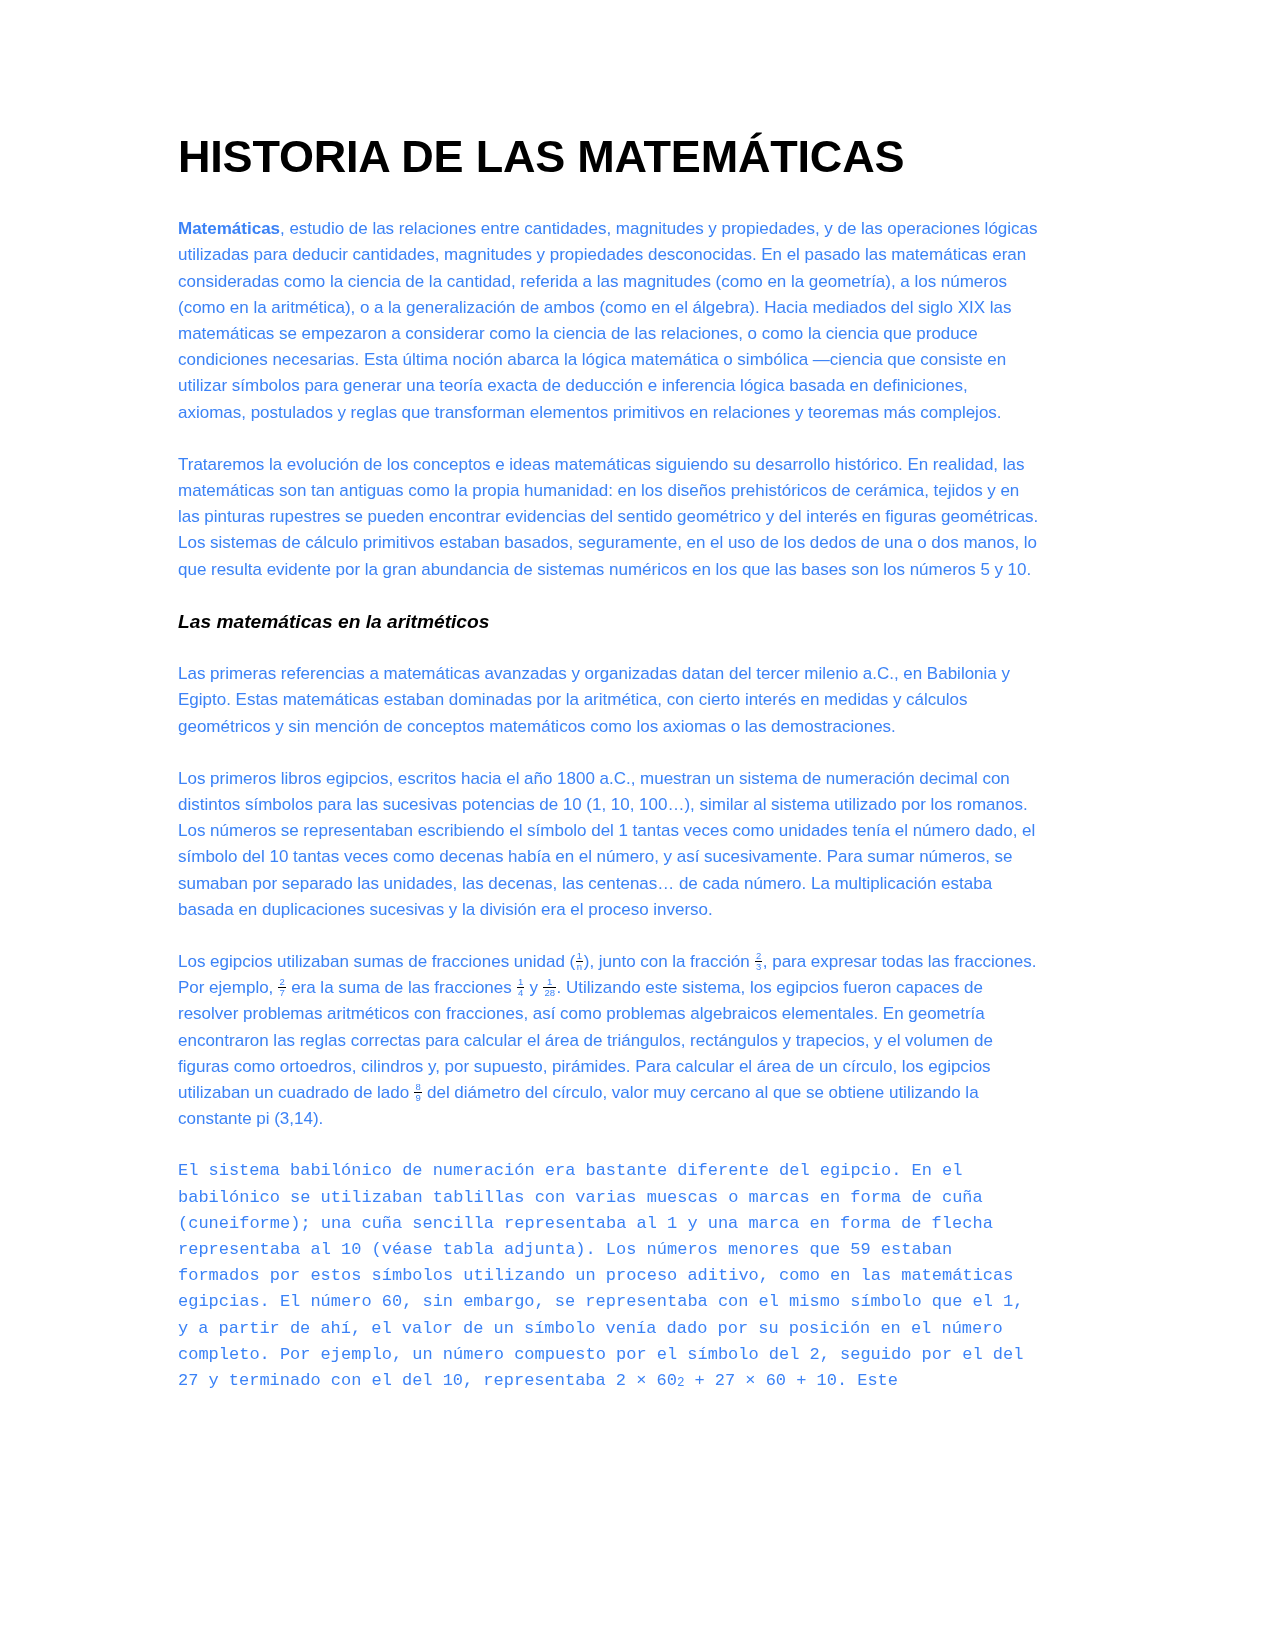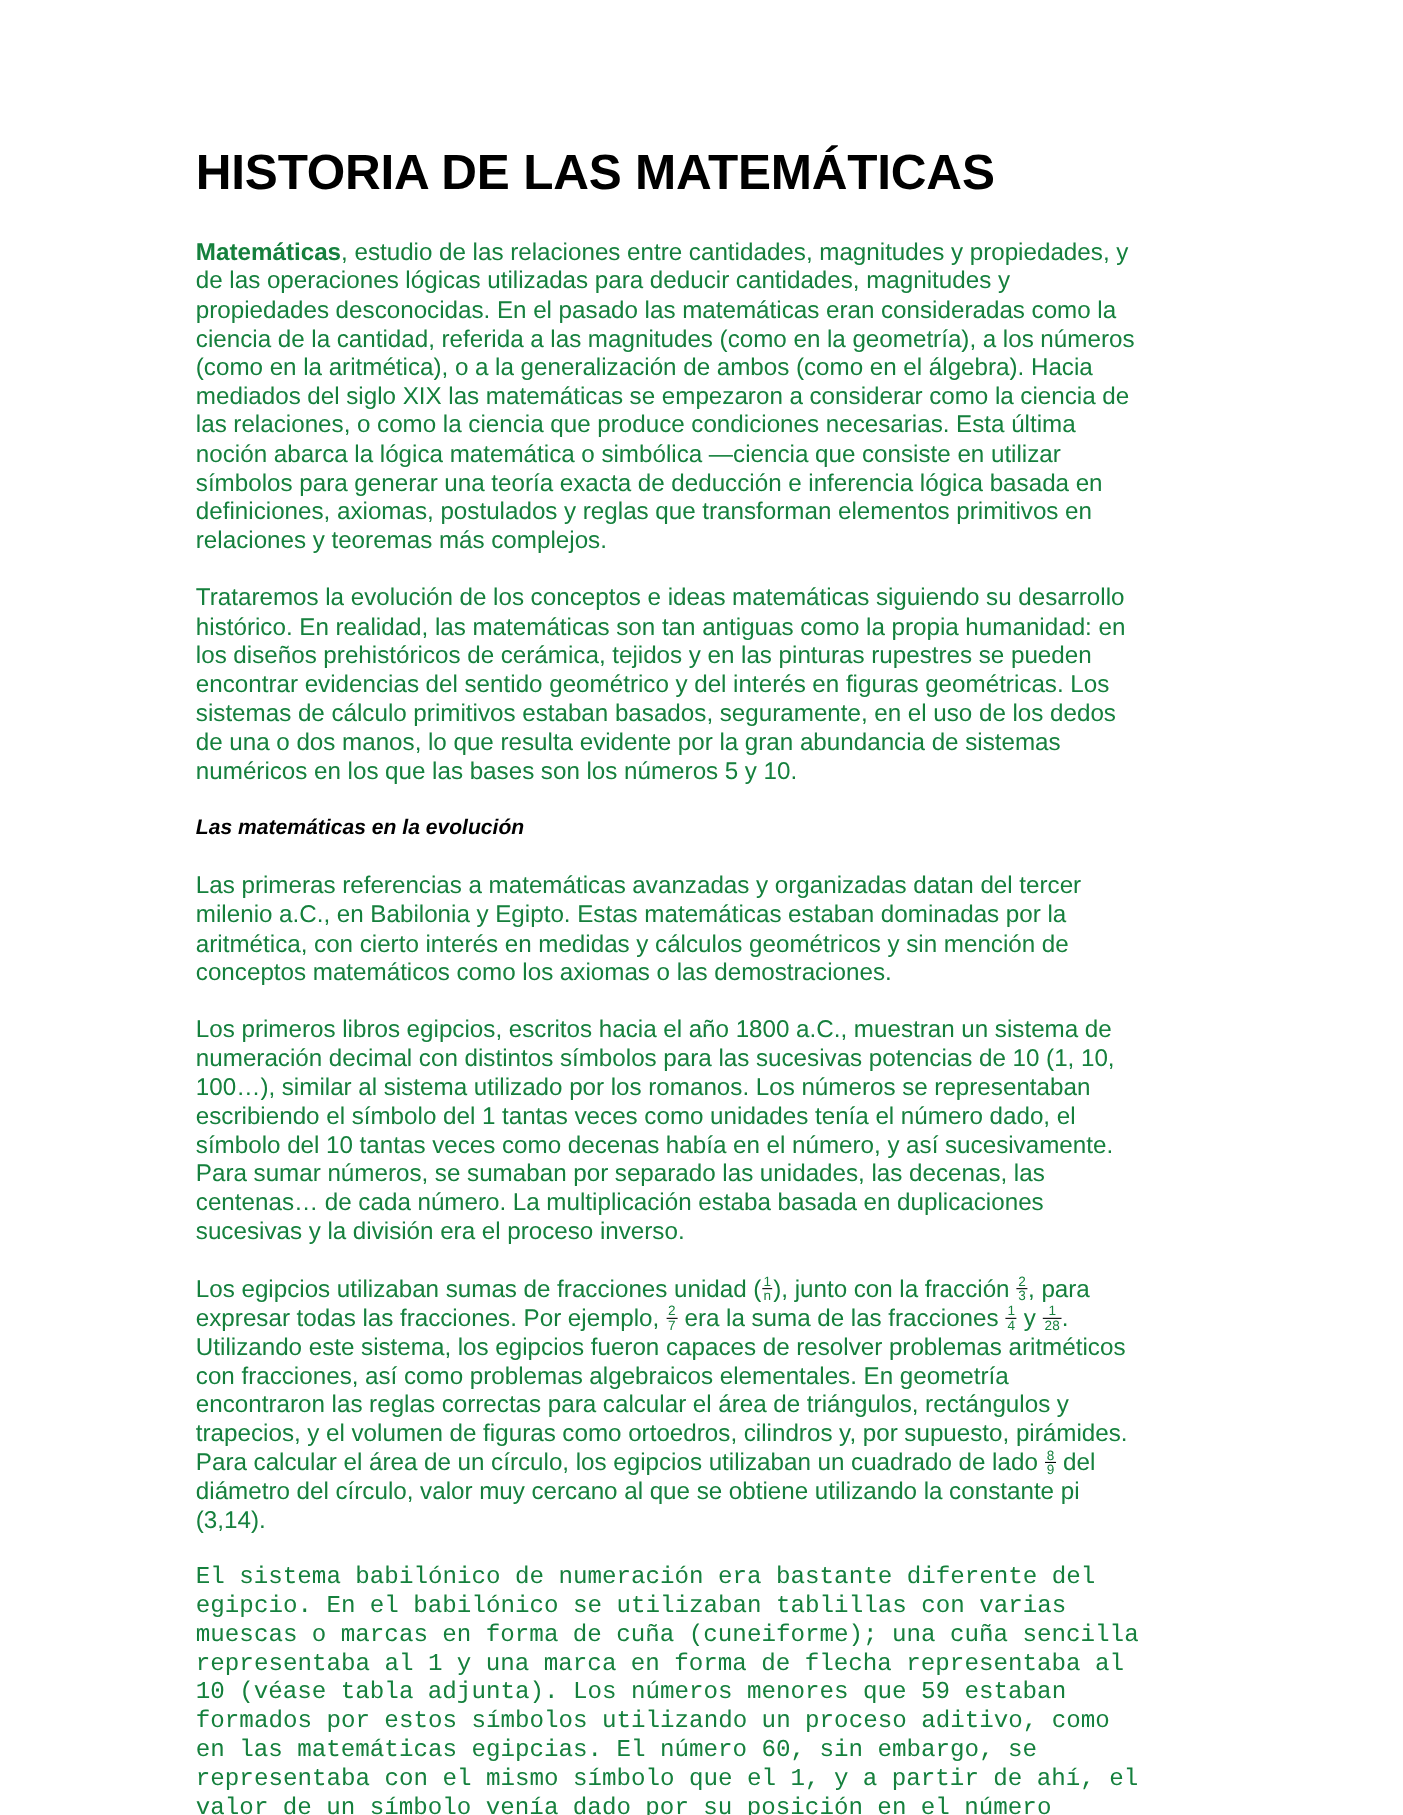--- a/index.html
+++ b/index.html
@@ -34,26 +34,26 @@
     font-family: "Liberation Sans", sans-serif;
     font-size: 45px;
     font-weight: bold;
     line-height: 1.05;
     letter-spacing: -0.2px;
     margin: 0 0 36px 0;
     padding: 0;
     color: #000000;
   }
   p.para {
-    font-size: 22px;
+    font-size: 17px;
     line-height: 26.2px;
     margin: 0 0 26px 0;
     padding: 0;
     text-align: left;
-    color: #15803d;
+    color: #3b82f6;
     word-spacing: -0.1px;
   }
   p.para:last-child {
     margin-bottom: 0;
     font-family: Liberation Mono, monospace;
   }
   h2.section-head {
     font-size: 19.2px;
     font-weight: bold;
     font-style: italic;
@@ -93,21 +93,21 @@
 
 <div class="page">
   <div class="content">
 
     <h1 class="doc-title">HISTORIA DE LAS MATEMÁTICAS</h1>
 
     <p class="para"><span class="lead">Matemáticas</span><span>, estudio de las relaciones entre cantidades, magnitudes y propiedades, y de las operaciones lógicas utilizadas para deducir cantidades, magnitudes y propiedades desconocidas. En el pasado las matemáticas eran consideradas como la ciencia de la cantidad, referida a las magnitudes (como en la geometría), a los números (como en la aritmética), o a la generalización de ambos (como en el álgebra). Hacia mediados del siglo XIX las matemáticas se empezaron a considerar como la ciencia de las relaciones, o como la ciencia que produce condiciones necesarias. Esta última noción abarca la lógica matemática o simbólica —ciencia que consiste en utilizar símbolos para generar una teoría exacta de deducción e inferencia lógica basada en definiciones, axiomas, postulados y reglas que transforman elementos primitivos en relaciones y teoremas más complejos.</span></p>
 
     <p class="para">Trataremos la evolución de los conceptos e ideas matemáticas siguiendo su desarrollo histórico. En realidad, las matemáticas son tan antiguas como la propia humanidad: en los diseños prehistóricos de cerámica, tejidos y en las pinturas rupestres se pueden encontrar evidencias del sentido geométrico y del interés en figuras geométricas. Los sistemas de cálculo primitivos estaban basados, seguramente, en el uso de los dedos de una o dos manos, lo que resulta evidente por la gran abundancia de sistemas numéricos en los que las bases son los números 5 y 10.</p>
 
-    <h2 class="section-head">Las matemáticas en la evolución</h2>
+    <h2 class="section-head">Las matemáticas en la aritméticos</h2>
 
     <p class="para">Las primeras referencias a matemáticas avanzadas y organizadas datan del tercer milenio a.C., en Babilonia y Egipto. Estas matemáticas estaban dominadas por la aritmética, con cierto interés en medidas y cálculos geométricos y sin mención de conceptos matemáticos como los axiomas o las demostraciones.</p>
 
     <p class="para">Los primeros libros egipcios, escritos hacia el año 1800 a.C., muestran un sistema de numeración decimal con distintos símbolos para las sucesivas potencias de 10 (1, 10, 100…), similar al sistema utilizado por los romanos. Los números se representaban escribiendo el símbolo del 1 tantas veces como unidades tenía el número dado, el símbolo del 10 tantas veces como decenas había en el número, y así sucesivamente. Para sumar números, se sumaban por separado las unidades, las decenas, las centenas… de cada número. La multiplicación estaba basada en duplicaciones sucesivas y la división era el proceso inverso.</p>
 
     <p class="para"><span>Los egipcios utilizaban sumas de fracciones unidad (</span><span class="frac"><span class="num">1</span><span class="den">n</span></span><span>), junto con la fracción </span><span class="frac"><span class="num">2</span><span class="den">3</span></span><span>, para expresar todas las fracciones. Por ejemplo, </span><span class="frac"><span class="num">2</span><span class="den">7</span></span><span> era la suma de las fracciones </span><span class="frac"><span class="num">1</span><span class="den">4</span></span><span> y </span><span class="frac"><span class="num">1</span><span class="den">28</span></span><span>. Utilizando este sistema, los egipcios fueron capaces de resolver problemas aritméticos con fracciones, así como problemas algebraicos elementales. En geometría encontraron las reglas correctas para calcular el área de triángulos, rectángulos y trapecios, y el volumen de figuras como ortoedros, cilindros y, por supuesto, pirámides. Para calcular el área de un círculo, los egipcios utilizaban un cuadrado de lado </span><span class="frac"><span class="num">8</span><span class="den">9</span></span><span> del diámetro del círculo, valor muy cercano al que se obtiene utilizando la constante pi (3,14).</span></p>
 
     <p class="para"><span>El sistema babilónico de numeración era bastante diferente del egipcio. En el babilónico se utilizaban tablillas con varias muescas o marcas en forma de cuña (cuneiforme); una cuña sencilla representaba al 1 y una marca en forma de flecha representaba al 10 (véase tabla adjunta). Los números menores que 59 estaban formados por estos símbolos utilizando un proceso aditivo, como en las matemáticas egipcias. El número 60, sin embargo, se representaba con el mismo símbolo que el 1, y a partir de ahí, el valor de un símbolo venía dado por su posición en el número completo. Por ejemplo, un número compuesto por el símbolo del 2, seguido por el del 27 y terminado con el del 10, representaba 2 × 60</span><span class="sub">2</span><span> + 27 × 60 + 10. Este</span></p>
 
   </div>

